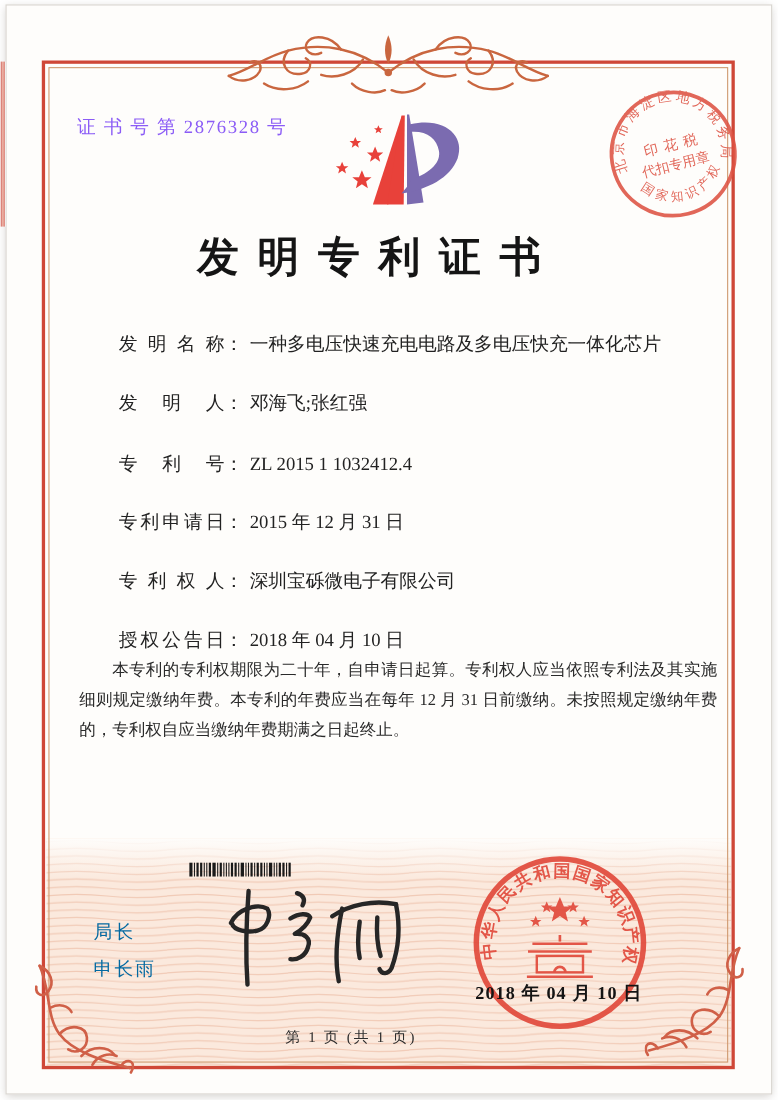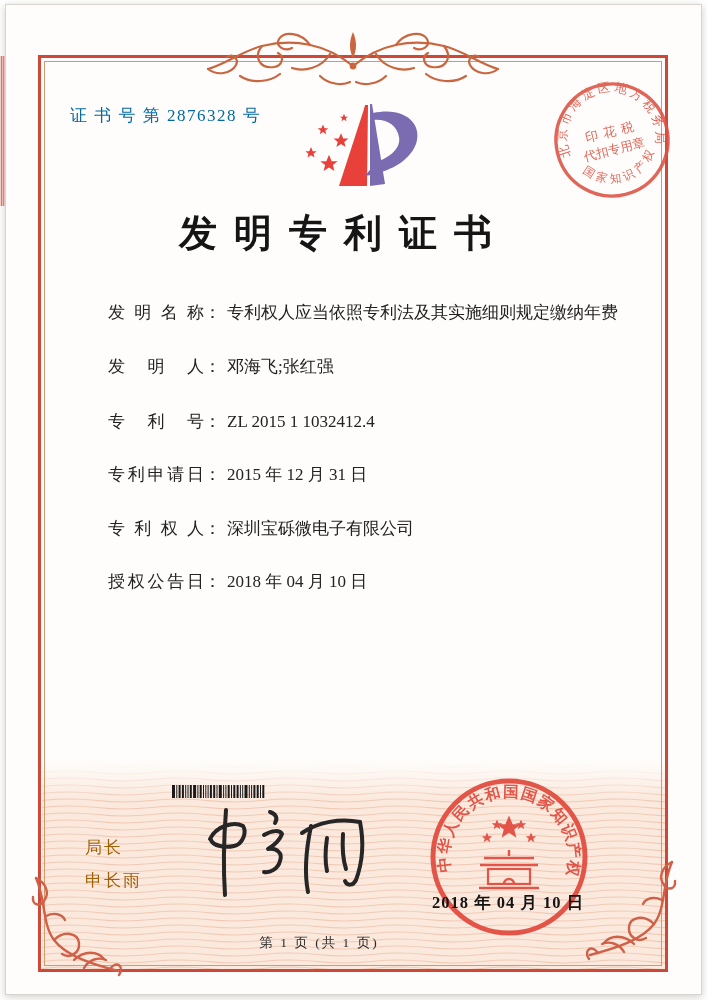--- a/index.html
+++ b/index.html
@@ -14,40 +14,40 @@
                  background:linear-gradient(90deg,#fff 0%,#d0574a 30%,#f3c4b4 55%,#cf4737 75%,#fff 100%); opacity:.8; }
 
   
   .frame-red { position:absolute; left:38px; top:55px; width:630px; height:917px;
                border:3px solid #cf4737; }
   .frame-tan { position:absolute; left:44px; top:61px; width:618px; height:905px;
                border:1px solid #cf9a6f; }
 
   .pink-zone { position:absolute; left:42px; top:762px; width:623px; height:208px; overflow:hidden; }
 
-  .cert-no { position:absolute; left:70px; top:104px; font-size:17px; letter-spacing:1.5px; color:#0369a1; }
+  .cert-no { position:absolute; left:70px; top:104px; font-size:17px; letter-spacing:1.5px; color:#8b5cf6; }
 
   .logo { position:absolute; left:299px; top:100px; }
 
   .stamp-tr { position:absolute; left:548px; top:76px; }
 
   .ornament-top { position:absolute; left:200px; top:24px; }
 
   .page-title { position:absolute; left:0; top:208px; width:671px; text-align:center;
                 font-size:38px; font-weight:600; letter-spacing:17px; padding-left:17px; color:#151515; }
 
   .field-row { position:absolute; left:70px; width:580px; font-size:17px; white-space:nowrap; color:#222; }
   .fl { display:inline-block; width:96px; text-align:justify; text-align-last:justify;margin-left:38px; }
   .colon { padding-right:6px; }
 
   .body-text { position:absolute; left:72px; top:597px; width:580px;
                font-size:15px; line-height:27px; color:#2a2a2a; text-align:justify; }
   .body-text p { text-indent:2em; }
 
-  .signer { position:absolute; left:85px; top:831px; font-size:17px; line-height:33px; color:#a16207;
+  .signer { position:absolute; left:85px; top:831px; font-size:17px; line-height:33px; color:#0369a1;
             letter-spacing:2px; font-family:"Liberation Sans","DejaVu Sans",sans-serif; }
 
   .signature { position:absolute; left:198px; top:798px; }
   .barcode { position:absolute; left:172px; top:784px; }
 
   .seal-br { position:absolute; left:424px; top:772px; }
   .seal-date { position:absolute; left:432px; top:892px; font-size:16.5px; font-weight:bold;
                color:#141414; letter-spacing:1px; }
 
   .corner-bl { position:absolute; left:26px; top:872px; }
@@ -138,39 +138,40 @@
       <text font-size="11.5" font-family="Liberation Serif,serif">
         <textPath href="#arcBotS" startOffset="10" textLength="102">国家知识产权局</textPath>
       </text>
     </g>
   </svg>
 </div>
 
 <div class="page-title">发明专利证书</div>
 
 <div class="field-row" style="top:301px">
-  <span class="fl">发明名称</span><span class="colon">：</span><span>专利权人应当依照专利法及其实施细则规定缴纳年费</span>
+  <span class="fl">发明名称</span><span class="colon">：</span><span>一种多电压快速充电电路及多电压快充一体化芯片</span>
 </div>
 <div class="field-row" style="top:355px">
   <span class="fl">发明人</span><span class="colon">：</span><span>邓海飞;张红强</span>
 </div>
 <div class="field-row" style="top:410px">
   <span class="fl">专利号</span><span class="colon">：</span><span>ZL 2015 1 1032412.4</span>
 </div>
 <div class="field-row" style="top:463px">
   <span class="fl">专利申请日</span><span class="colon">：</span><span>2015 年 12 月 31 日</span>
 </div>
 <div class="field-row" style="top:517px">
   <span class="fl">专利权人</span><span class="colon">：</span><span>深圳宝砾微电子有限公司</span>
 </div>
 <div class="field-row" style="top:570px">
   <span class="fl">授权公告日</span><span class="colon">：</span><span>2018 年 04 月 10 日</span>
 </div>
 
 <div class="body-text">
+  <p>本专利的专利权期限为二十年，自申请日起算。专利权人应当依照专利法及其实施细则规定缴纳年费。本专利的年费应当在每年 12 月 31 日前缴纳。未按照规定缴纳年费的，专利权自应当缴纳年费期满之日起终止。</p>
 </div>
 
 <div class="barcode">
   <svg id="barcode-svg" width="104" height="13" xmlns="http://www.w3.org/2000/svg">
       <rect x="0" y="0" width="3" height="13" fill="#1a1a1a"></rect>
       <rect x="4.3" y="0" width="1" height="13" fill="#1a1a1a"></rect>
       <rect x="6.6" y="0" width="2" height="13" fill="#1a1a1a"></rect>
       <rect x="9.899999999999999" y="0" width="2" height="13" fill="#1a1a1a"></rect>
       <rect x="13.2" y="0" width="1" height="13" fill="#1a1a1a"></rect>
       <rect x="15.5" y="0" width="1" height="13" fill="#1a1a1a"></rect>

